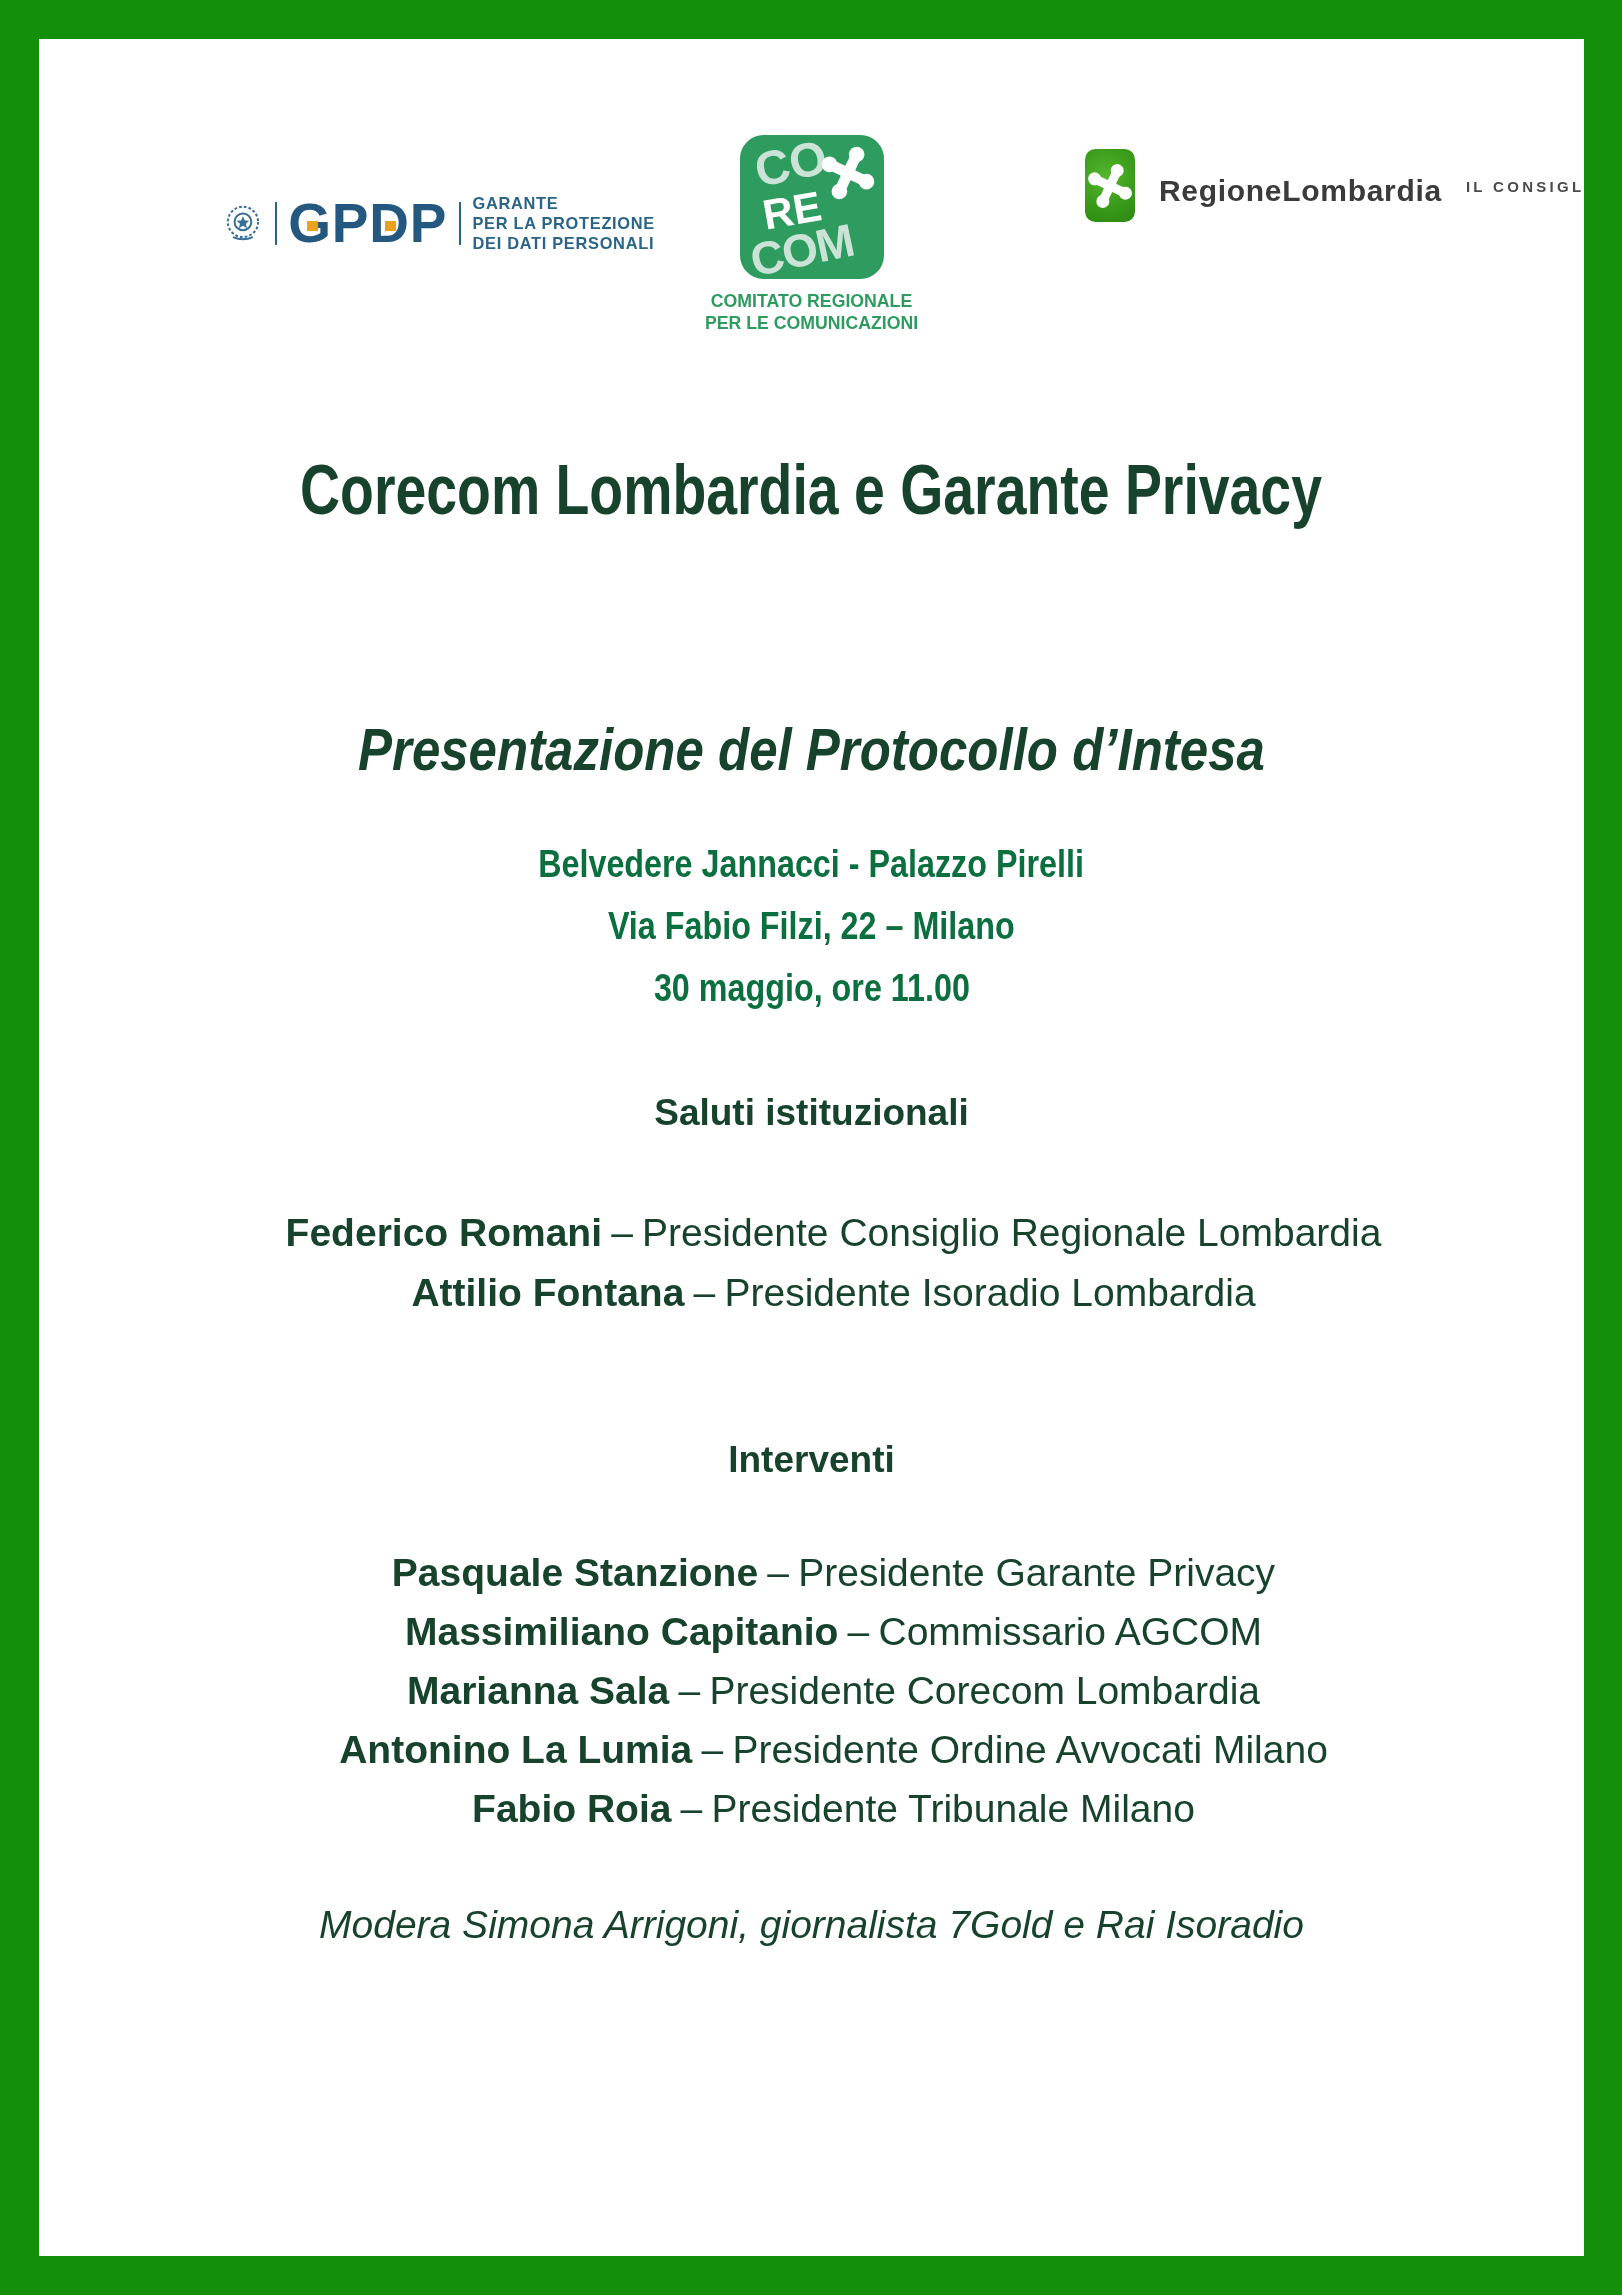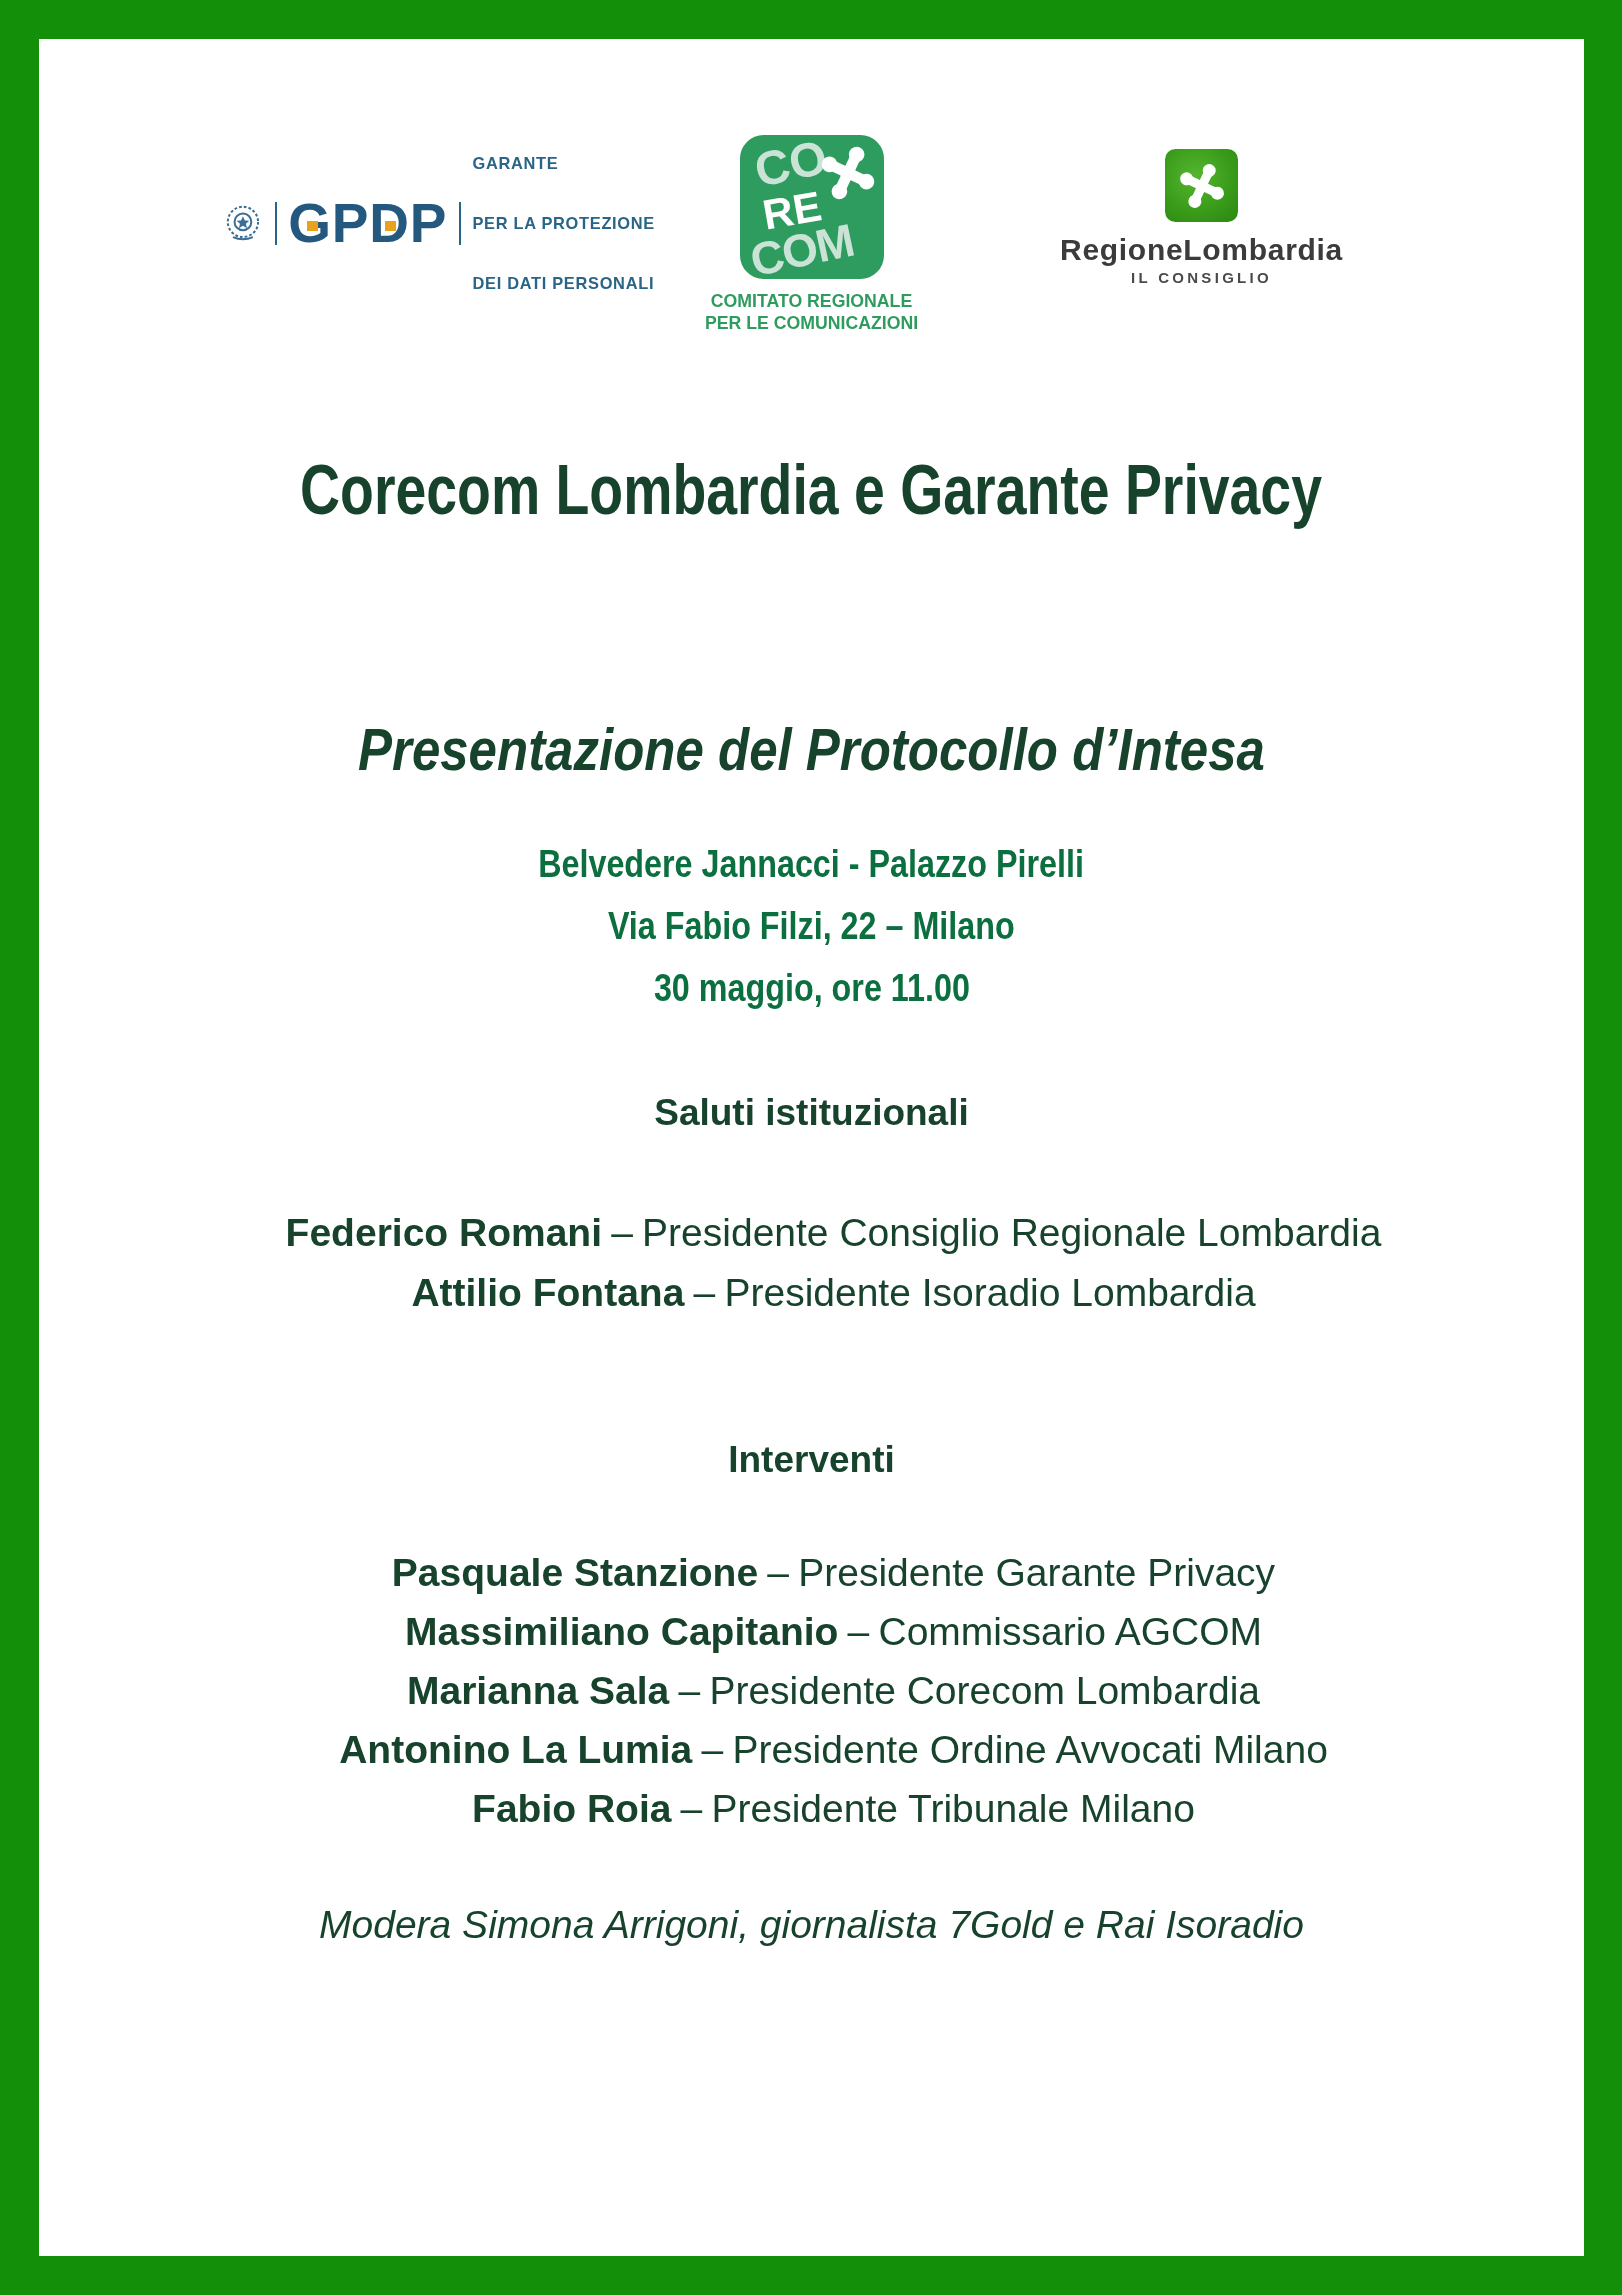--- a/index.html
+++ b/index.html
@@ -26,21 +26,21 @@
     position: relative;
     font-size: 55px; font-weight: bold; color: #24587E;
     letter-spacing: 0.7px; line-height: 1;
   }
   .gpdp-sq { position: absolute; width: 10.5px; height: 10.5px; background: #E8A21D; }
   .gpdp-sq1 { left: 12%; top: 46%; }
   .gpdp-sq2 { left: 61%; top: 46%; }
   .gpdp-caption {
     display: flex; flex-direction: column;
     font-size: 16.4px; font-weight: bold; color: #2A6587;
-    line-height: 20px; letter-spacing: 0.7px; white-space: nowrap; gap: 40px;
+    line-height: 20px; letter-spacing: 0.7px; white-space: nowrap;
   }
 
   .logo-corecom {
     position: absolute; top: 96px; left: 668px;
     width: 209px;
     display: flex; flex-direction: column; align-items: center;
   }
   .corecom-box {
     position: relative;
     width: 144px; height: 144px;
@@ -50,23 +50,23 @@
   .corecom-re  { position: absolute; top: 55px; left: 23.6px; font-size: 42px; font-weight: bold; color: #ffffff; transform: rotate(-10deg); line-height: 1; }
   .corecom-com { position: absolute; top: 92px; left: 10.5px; font-size: 46px; font-weight: bold; color: #CBE3D6; transform: rotate(-12deg); line-height: 1; letter-spacing: -1.3px; }
   .corecom-rose { position: absolute; top: 7.9px; right: 5.2px; }
   .corecom-caption {
     margin-top: 10.5px; text-align: center;
     font-size: 17.7px; font-weight: bold; color: #2F9C5F;
     line-height: 22px; white-space: nowrap;
   }
 
   .logo-rl {
-    position: absolute; top: 110px; left: 1012px;
+    position: absolute; top: 110px; left: 1046px;
     width: 301px;
-    display: flex; flex-direction: column; align-items: center;
+    display: flex; flex-direction: row; align-items: center; gap: 24px;
   }
   .rl-box {
     width: 73px; height: 73px; border-radius: 10.5px;
     background: radial-gradient(circle at 42% 38%, #55B62E 0%, #3A9C1B 55%, #2B870F 100%);
     display: flex; align-items: center; justify-content: center;
   }
   .rl-name { margin-top: 10.5px; font-size: 30px; font-weight: bold; color: #3B3B3B; letter-spacing: 0.7px; white-space: nowrap; }
   .rl-sub  { margin-top: 2px; font-size: 15px; font-weight: bold; color: #4A4A4A; letter-spacing: 3.3px; white-space: nowrap; }
 
   

